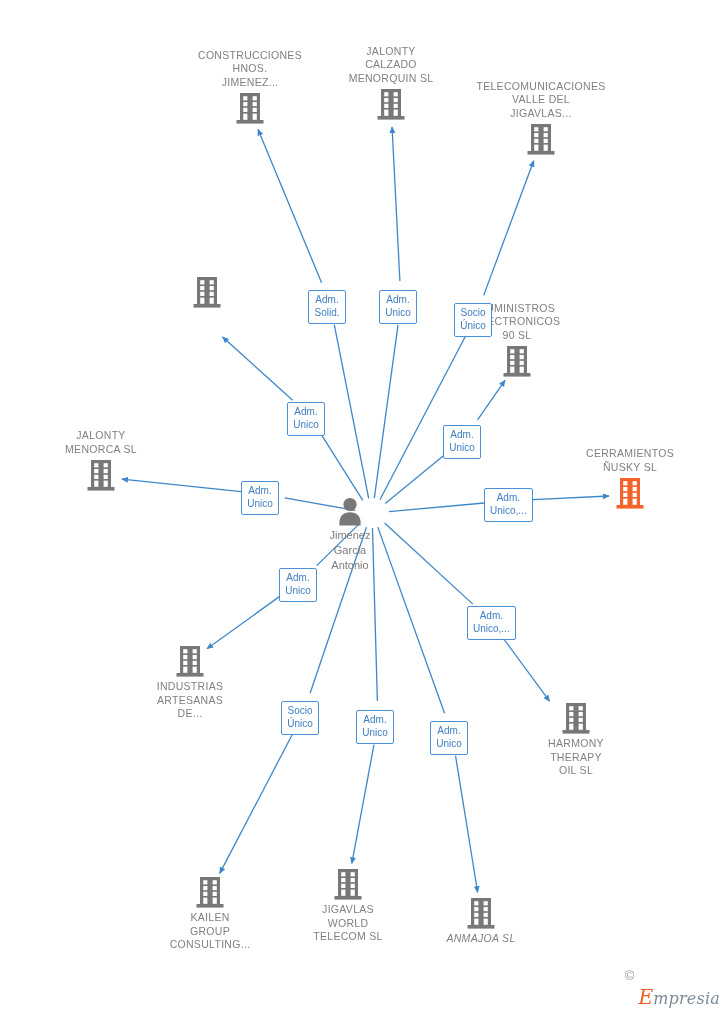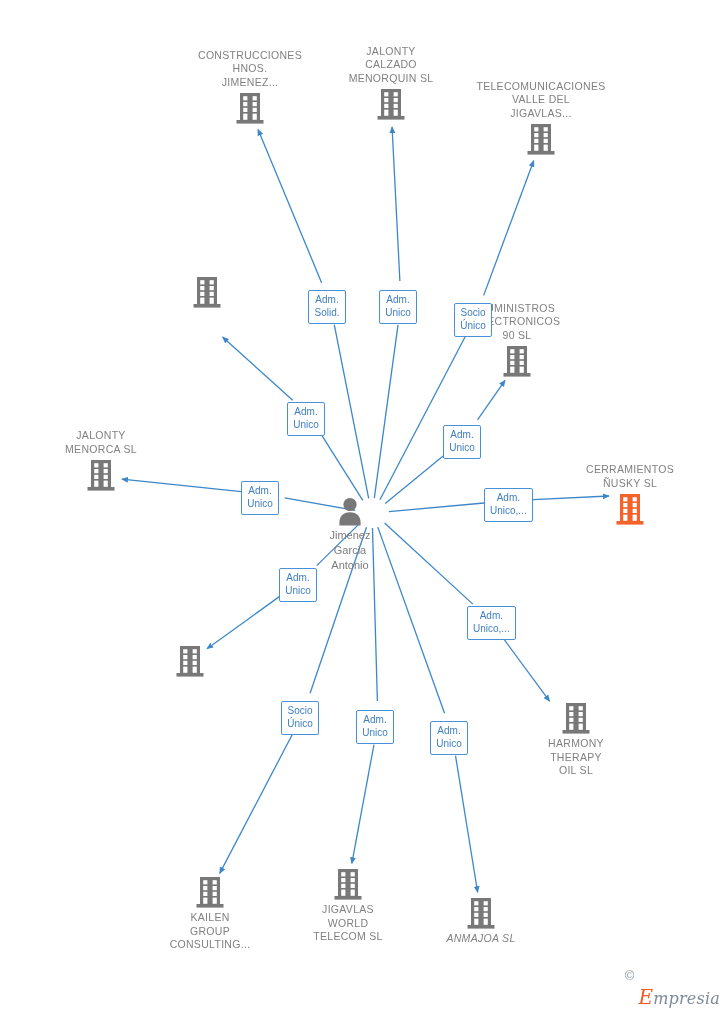--- a/index.html
+++ b/index.html
@@ -246,21 +246,21 @@
           <rect x="8.2" y="10" width="4.2" height="4.2" fill="#ffffff"></rect>
           <rect x="8.2" y="15.8" width="4.2" height="4.2" fill="#ffffff"></rect>
           <rect x="8.2" y="21.6" width="4.2" height="6.2" fill="#ffffff"></rect>
           <rect x="17.6" y="4.2" width="4.2" height="4.2" fill="#ffffff"></rect>
           <rect x="17.6" y="10" width="4.2" height="4.2" fill="#ffffff"></rect>
           <rect x="17.6" y="15.8" width="4.2" height="4.2" fill="#ffffff"></rect>
           <rect x="17.6" y="21.6" width="4.2" height="6.2" fill="#ffffff"></rect>
         </svg>
       </div>
     </div>
-    <div class="node above" style="left: 630px; top: 447px; margin-top: 16px;">
+    <div class="node above" style="left: 630px; top: 447px;">
       <div class="label">CERRAMIENTOS
 ÑUSKY  SL</div>
       <div class="icon-wrap">
         <svg width="30" height="33" viewBox="0 0 30 33">
           <path d="M5 1 h20 v27 h-20 z" fill="#f4632a"></path>
           <rect x="1.5" y="28" width="27" height="3.6" fill="#f4632a"></rect>
           <rect x="8.2" y="4.2" width="4.2" height="4.2" fill="#ffffff"></rect>
           <rect x="8.2" y="10" width="4.2" height="4.2" fill="#ffffff"></rect>
           <rect x="8.2" y="15.8" width="4.2" height="4.2" fill="#ffffff"></rect>
           <rect x="8.2" y="21.6" width="4.2" height="6.2" fill="#ffffff"></rect>
@@ -279,20 +279,23 @@
           <rect x="8.2" y="4.2" width="4.2" height="4.2" fill="#ffffff"></rect>
           <rect x="8.2" y="10" width="4.2" height="4.2" fill="#ffffff"></rect>
           <rect x="8.2" y="15.8" width="4.2" height="4.2" fill="#ffffff"></rect>
           <rect x="8.2" y="21.6" width="4.2" height="6.2" fill="#ffffff"></rect>
           <rect x="17.6" y="4.2" width="4.2" height="4.2" fill="#ffffff"></rect>
           <rect x="17.6" y="10" width="4.2" height="4.2" fill="#ffffff"></rect>
           <rect x="17.6" y="15.8" width="4.2" height="4.2" fill="#ffffff"></rect>
           <rect x="17.6" y="21.6" width="4.2" height="6.2" fill="#ffffff"></rect>
         </svg>
       </div>
+      <div class="label">INDUSTRIAS
+ARTESANAS
+DE...</div>
     </div>
     <div class="node below" style="left: 576px; top: 701px;">
       <div class="icon-wrap">
         <svg width="30" height="33" viewBox="0 0 30 33">
           <path d="M5 1 h20 v27 h-20 z" fill="#787878"></path>
           <rect x="1.5" y="28" width="27" height="3.6" fill="#787878"></rect>
           <rect x="8.2" y="4.2" width="4.2" height="4.2" fill="#ffffff"></rect>
           <rect x="8.2" y="10" width="4.2" height="4.2" fill="#ffffff"></rect>
           <rect x="8.2" y="15.8" width="4.2" height="4.2" fill="#ffffff"></rect>
           <rect x="8.2" y="21.6" width="4.2" height="6.2" fill="#ffffff"></rect>

